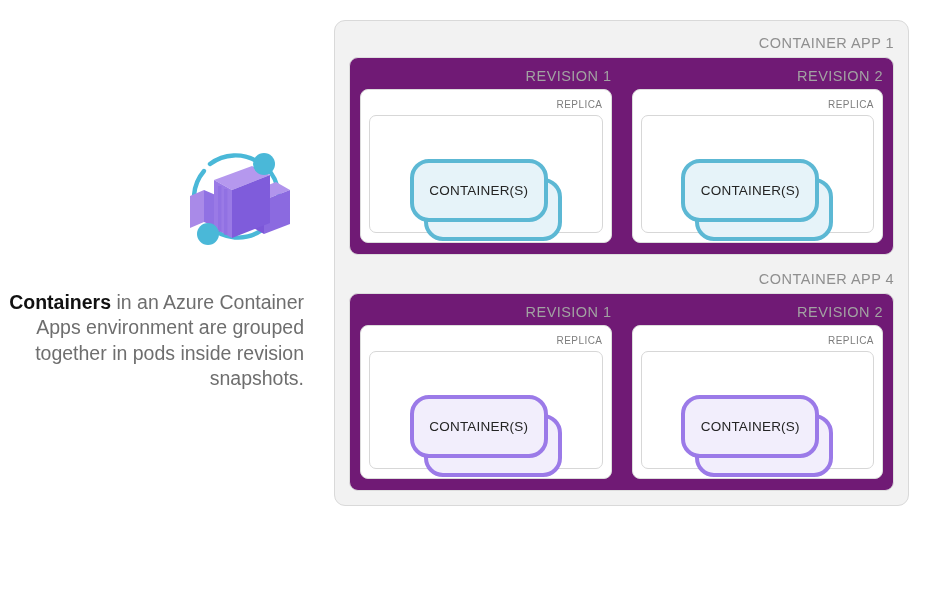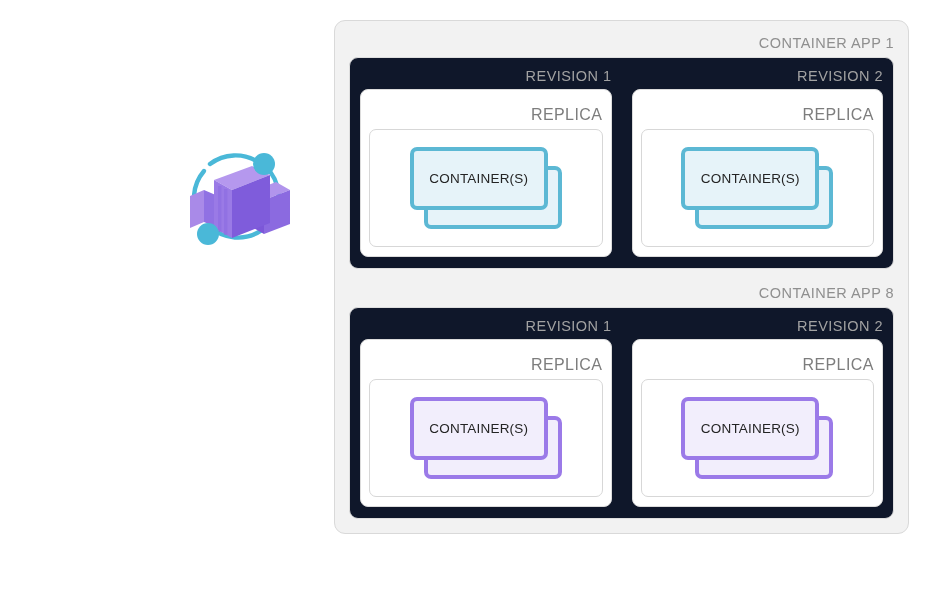--- a/index.html
+++ b/index.html
@@ -86,21 +86,21 @@
   .app-group + .app-group { margin-top: 16px; }
 
   .app-label {
     display: block;
     color: #8f8f8f;
     font-size: 14.5px;
     margin: 2px 0 6px 12px;
   }
 
   .app-box {
-    background: #0f172a;
+    background: #701a75;
     border: 1.6px solid #dedede;
     border-radius: 9px;
     padding: 9px 10px 11px 10px;
     display: flex;
     gap: 20px;
     box-sizing: border-box;
   }
 
   .revision-col {
     flex: 1 1 0;
@@ -118,22 +118,22 @@
     background: #ffffff;
     border: 1.6px solid #dcdcdc;
     border-radius: 8px;
     padding: 7px 8px 9px 8px;
     box-sizing: border-box;
   }
 
   .replica-label {
     display: block;
     color: #7d7d7d;
-    font-size: 16px;
-    margin: 9px 0 5px 6px;
+    font-size: 10px;
+    margin: 2px 0 5px 6px;
   }
 
   .replica-box {
     background: #ffffff;
     border: 1.4px solid #d7d7d7;
     border-radius: 7px;
     height: 118px;
     position: relative;
     box-sizing: border-box;
   }
@@ -143,23 +143,24 @@
     position: absolute;
     left: 50%;
     top: 50%;
     transform: translate(-50%, -50%);
     width: 152px;
     height: 82px;
   }
   .card {
     position: absolute;
     box-sizing: border-box;
-    border-radius: 7px;
+    border-radius: 19px;
     border-width: 4px;
     border-style: solid;
+    margin-top: 26px;
   }
   .card.back {
     left: 14px;
     top: 19px;
     width: 138px;
     height: 63px;
   }
   .card.front {
     left: 0;
     top: 0;
@@ -213,20 +214,23 @@
       <polygon points="54,48 92,33 92,81 54,96" fill="#7f5cdb"></polygon>
 
       <rect x="40" y="44" width="3.4" height="46" fill="#8b6ae0" opacity="0.55"></rect>
       <rect x="46" y="47" width="3.4" height="46" fill="#8b6ae0" opacity="0.55"></rect>
 
       <circle cx="86" cy="22" r="11" fill="#4ab8d8"></circle>
       <circle cx="30" cy="92" r="11" fill="#4ab8d8"></circle>
     </svg>
   </div>
 
+  <p id="caption">
+    <span class="lead">Containers</span><span> in an Azure Container Apps environment are grouped together in pods inside revision snapshots.</span>
+  </p>
 </div>
 
 <div id="diagram">
 
 
   <div class="environment-box">
 
     <div class="app-group">
       <span class="app-label">CONTAINER APP 1</span>
 
@@ -259,21 +263,21 @@
                 </div>
               </div>
             </div>
           </div>
         </div>
 
       </div>
     </div>
 
     <div class="app-group">
-      <span class="app-label">CONTAINER APP 8</span>
+      <span class="app-label">CONTAINER APP 4</span>
 
       <div class="app-box">
 
         <div class="revision-col">
           <span class="rev-label">REVISION 1</span>
           <div class="revision-box">
             <span class="replica-label">REPLICA</span>
             <div class="replica-box">
               <div class="container-stack theme-purple">
                 <div class="card back"></div>

